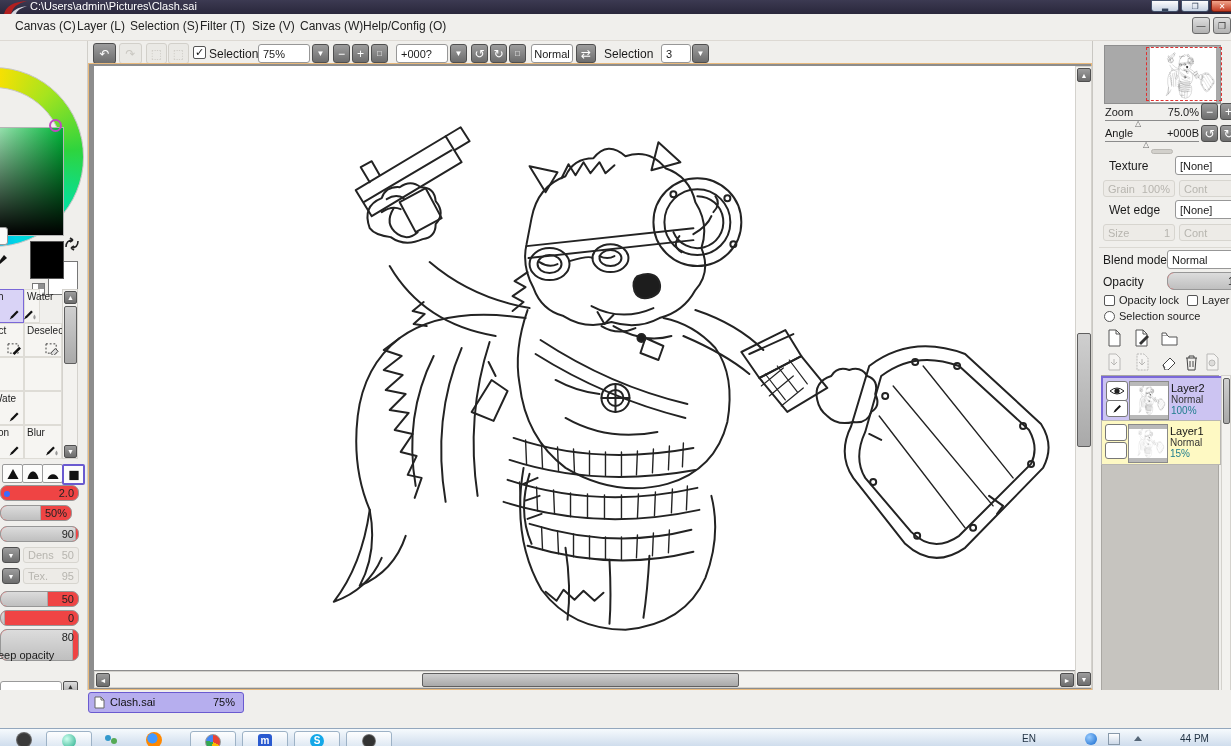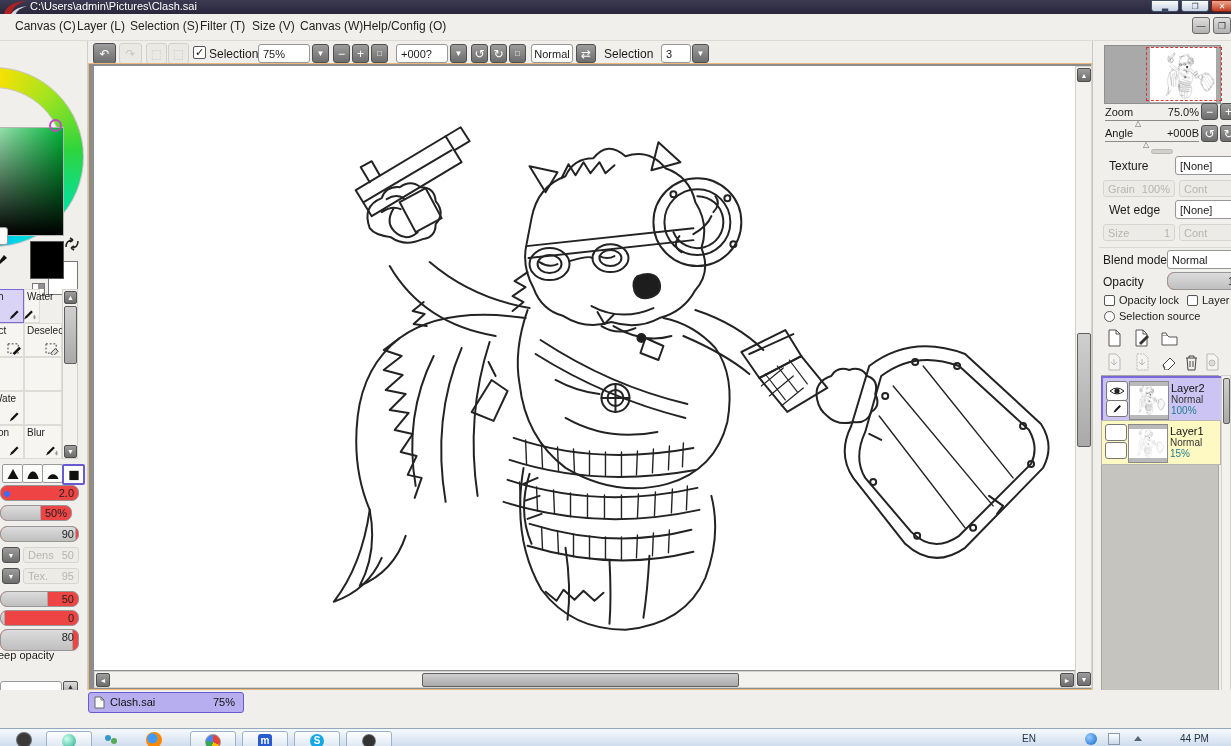--- a/index.html
+++ b/index.html
@@ -377,21 +377,21 @@
       <span>95</span>
     </div>
     <div class="slider" style="left:0px;top:550px;width:79px;height:16px">
       <div class="fill" style="width:60%"></div>
       <span class="val">50</span>
     </div>
     <div class="slider" style="left:0px;top:569px;width:79px;height:16px">
       <div class="fill" style="width:4%"></div>
       <span class="val">0</span>
     </div>
-    <div class="slider" style="left:0px;top:588px;width:79px;height:22px">
+    <div class="slider" style="left:0px;top:588px;width:79px;height:32px">
       <div class="fill" style="width:92%"></div>
       <span class="val">80</span>
     </div>
     <span class="abs lbl" style="left:-2px;top:608px">eep opacity</span>
 
     <div class="abs" style="left:0px;top:640px;width:62px;height:24px;background:#fff;border:1px solid #9a9a9a;border-radius:3px">
       
       
     </div>
     <div class="abs sb-btn" style="left:63px;top:640px;width:15px;height:11px;background:linear-gradient(#dedede,#b2b2b2);color:#333">▲</div>

